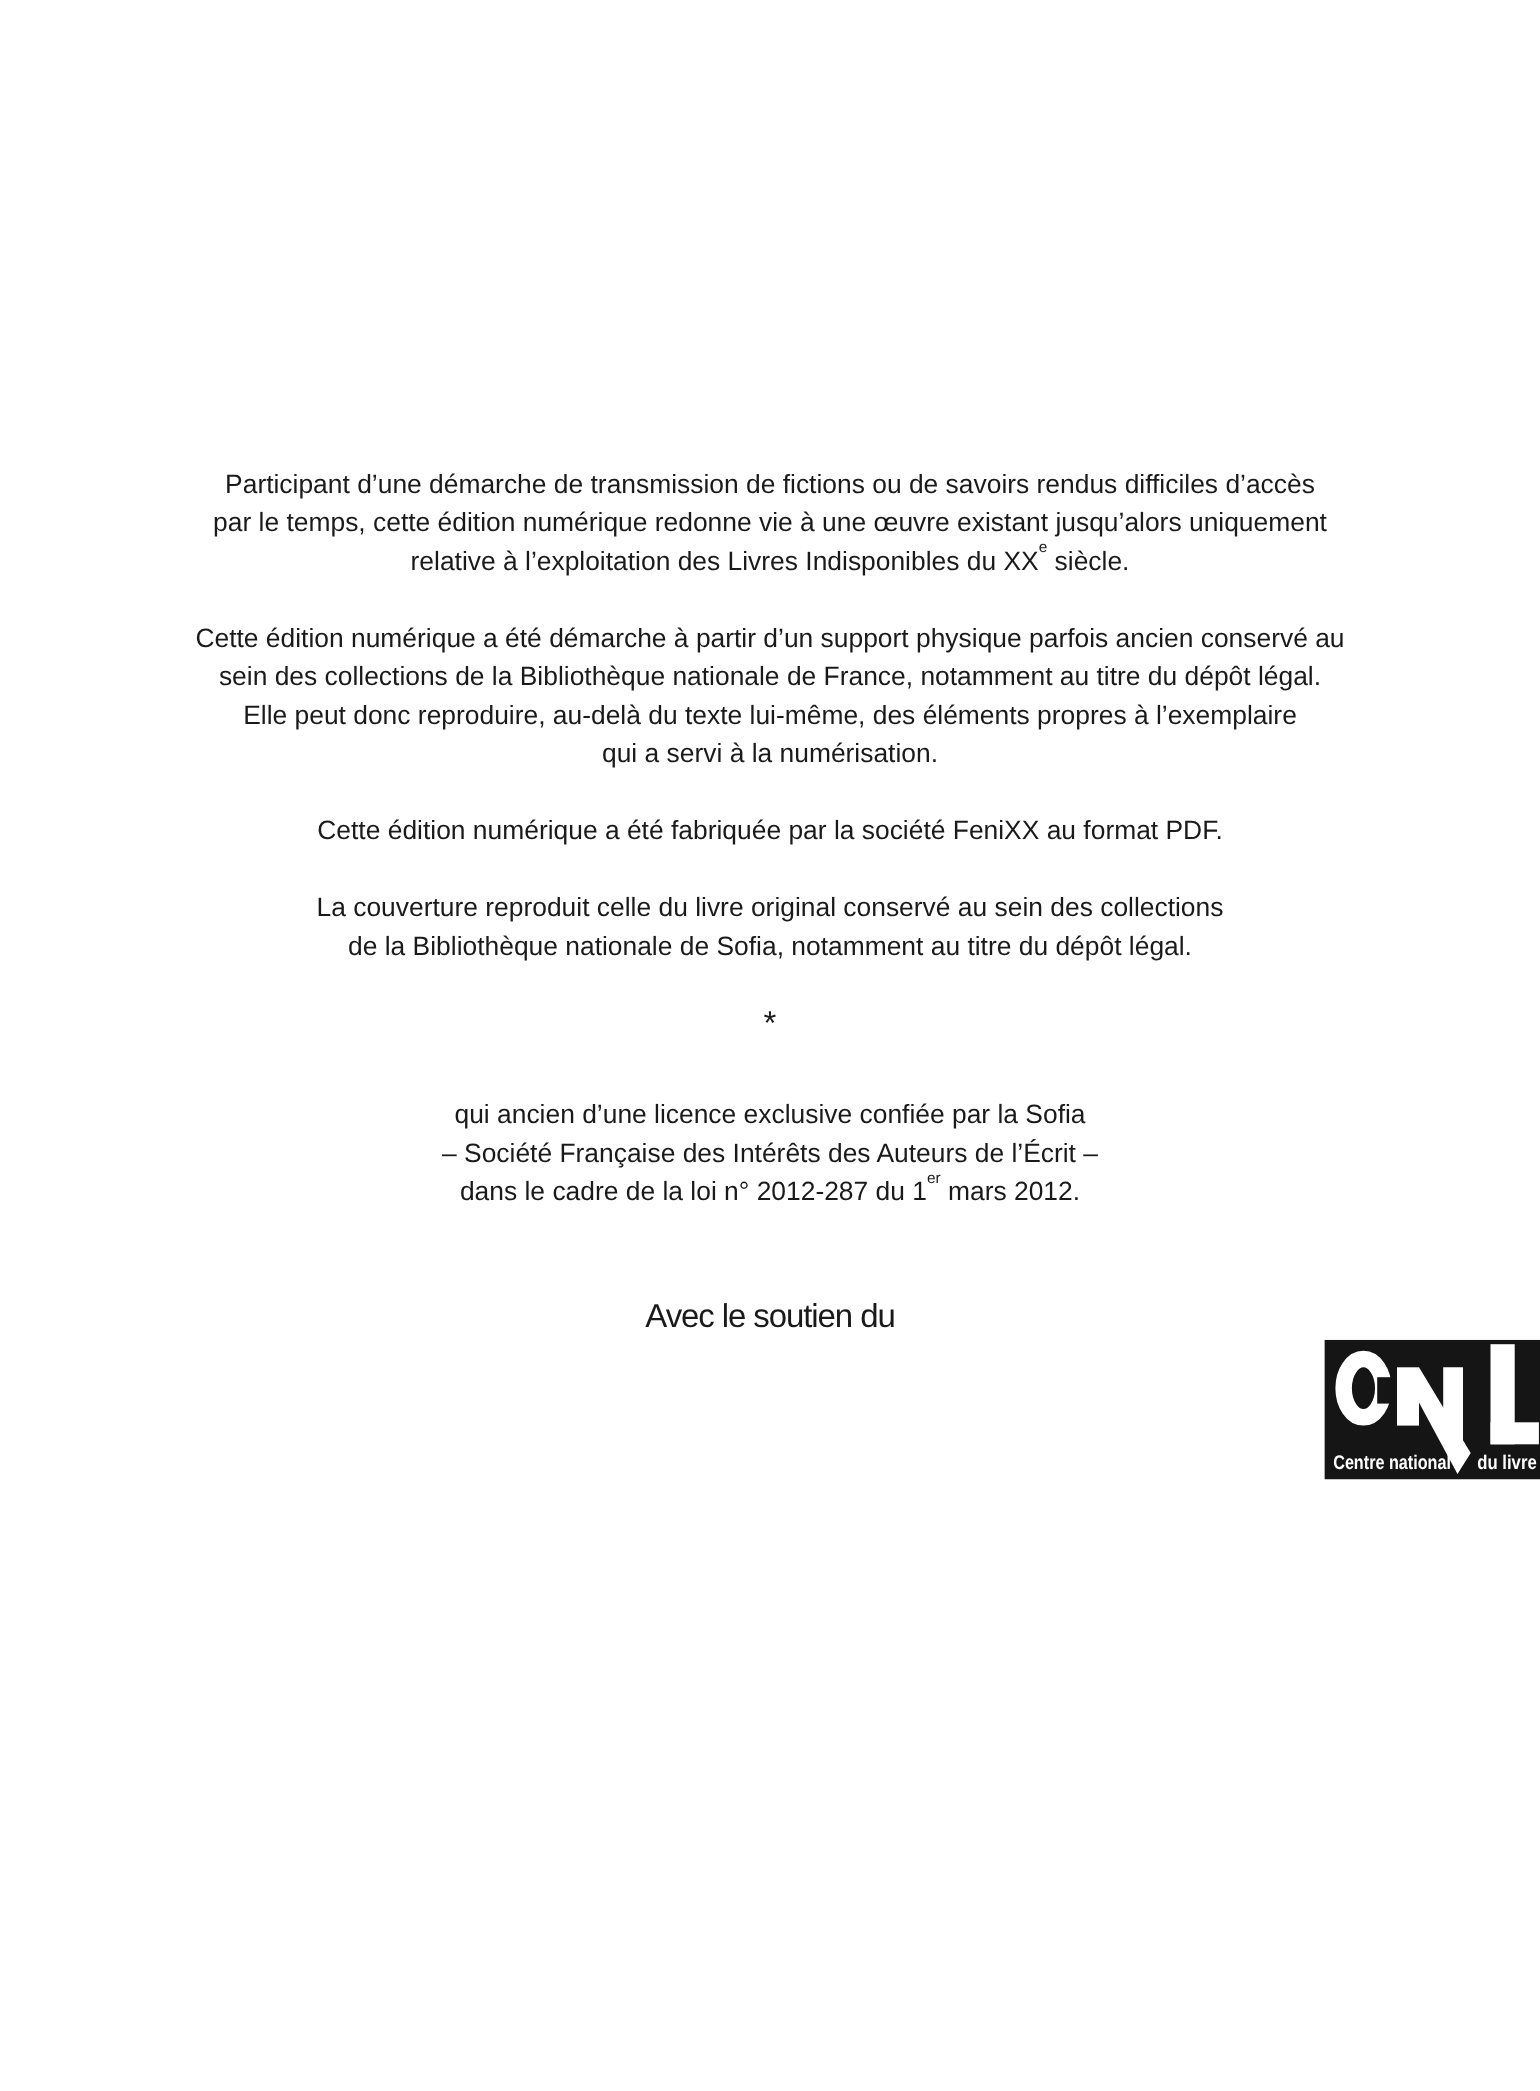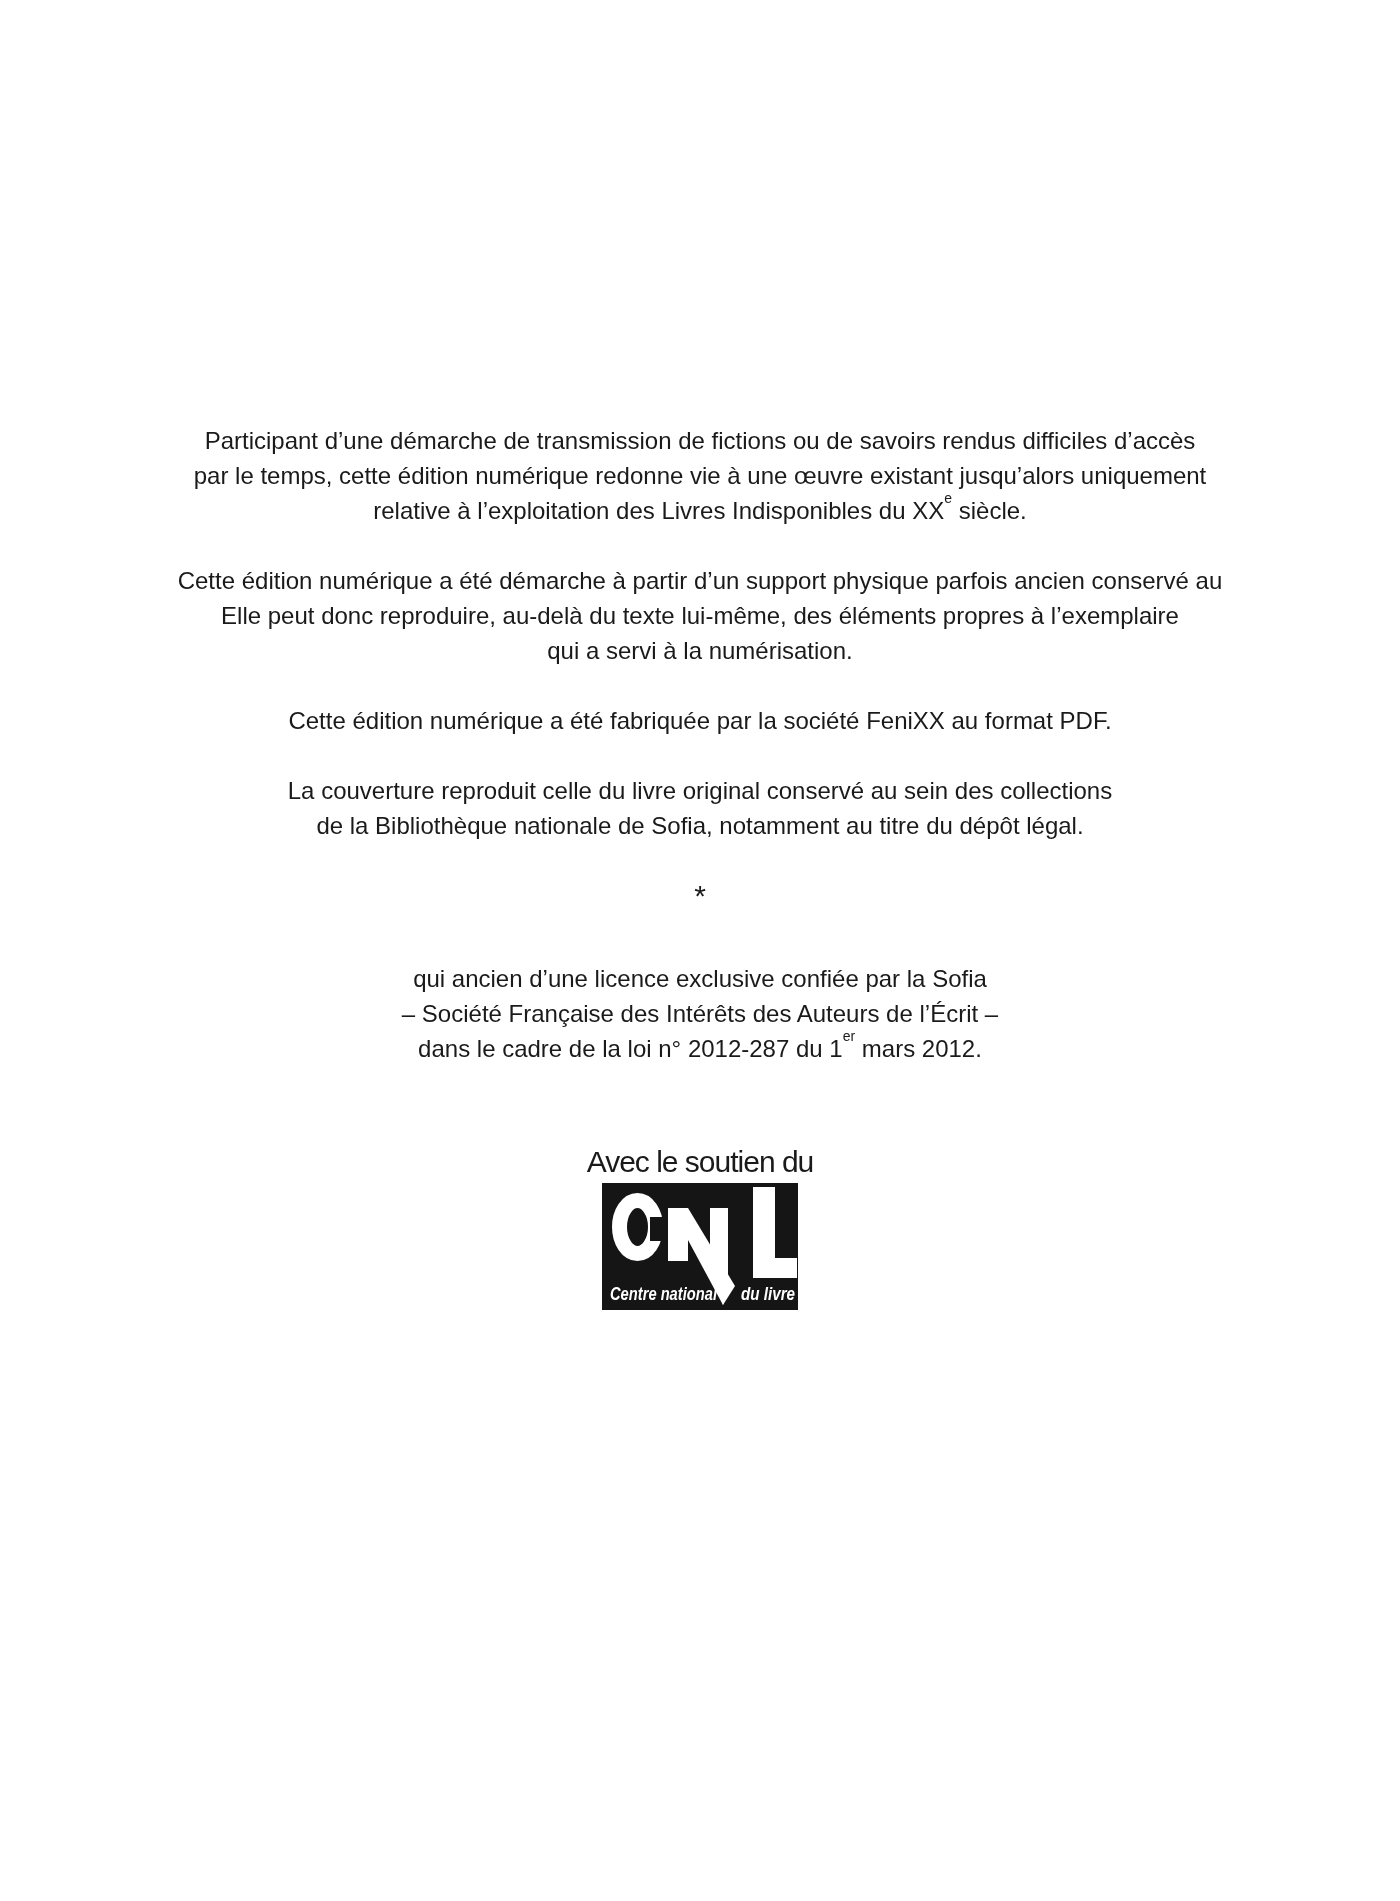--- a/index.html
+++ b/index.html
@@ -36,42 +36,42 @@
   .support {
     margin-top: 80px;
     font-size: 30px;
     line-height: 32px;
     letter-spacing: -1px;
     color: var(--text-color, #1a1a1a);
   }
   .logo-row {
     margin-top: 5px;
     display: flex;
-    justify-content: center;
-    font-style: italic;
+    justify-content: flex-end;
   }
   .logo-caption-text {
     font-family: "Liberation Sans", sans-serif;
     font-weight: bold;
   }
 </style>
 </head>
 <body>
 
 <div class="page">
   <div class="content">
 
     <div id="paras-before">
         <div class="para">
           <div class="line"><span>Participant d’une démarche de transmission de fictions ou de savoirs rendus difficiles d’accès</span></div>
           <div class="line"><span>par le temps, cette édition numérique redonne vie à une œuvre existant jusqu’alors uniquement</span></div>
           <div class="line"><span>relative à l’exploitation des Livres Indisponibles du XX</span><sup class="sup">e</sup><span> siècle.</span></div>
         </div>
         <div class="para">
           <div class="line"><span>Cette édition numérique a été démarche à partir d’un support physique parfois ancien conservé au</span></div>
+          <div class="line"><span>sein des collections de la Bibliothèque nationale de France, notamment au titre du dépôt légal.</span></div>
           <div class="line"><span>Elle peut donc reproduire, au-delà du texte lui-même, des éléments propres à l’exemplaire</span></div>
           <div class="line"><span>qui a servi à la numérisation.</span></div>
         </div>
         <div class="para">
           <div class="line"><span>Cette édition numérique a été fabriquée par la société FeniXX au format PDF.</span></div>
         </div>
         <div class="para">
           <div class="line"><span>La couverture reproduit celle du livre original conservé au sein des collections</span></div>
           <div class="line"><span>de la Bibliothèque nationale de Sofia, notamment au titre du dépôt légal.</span></div>
         </div>

